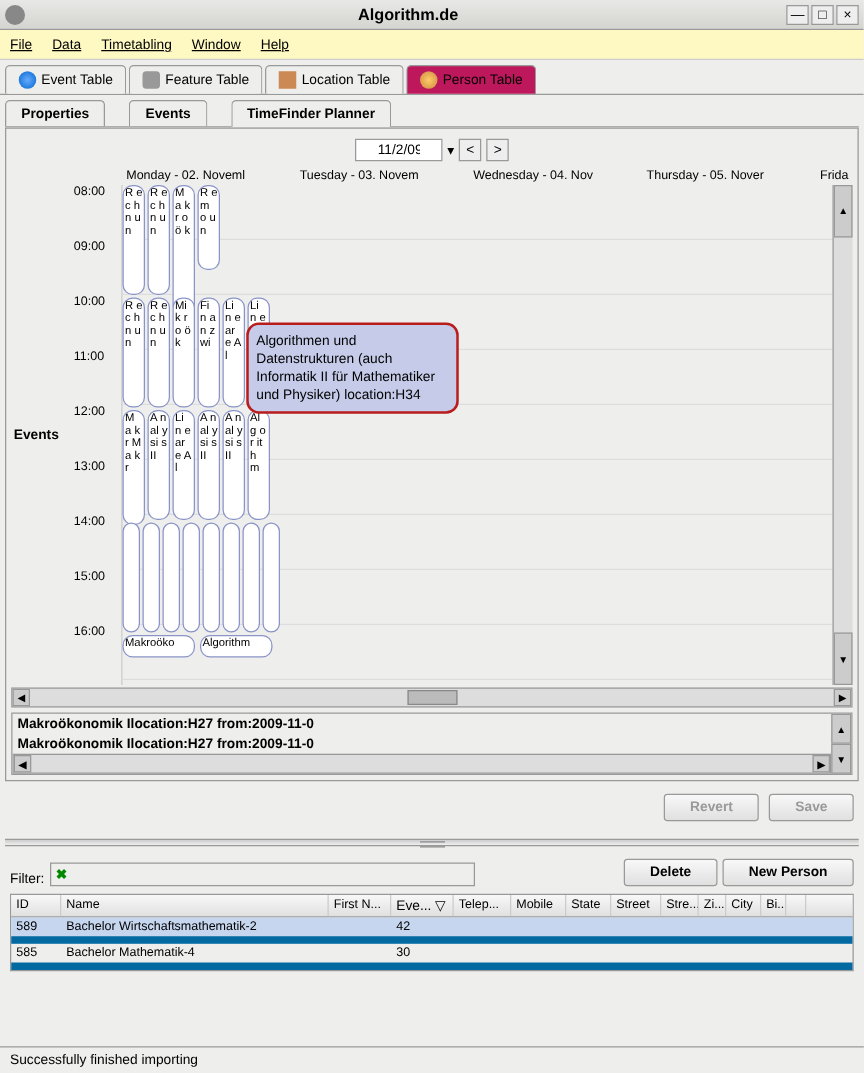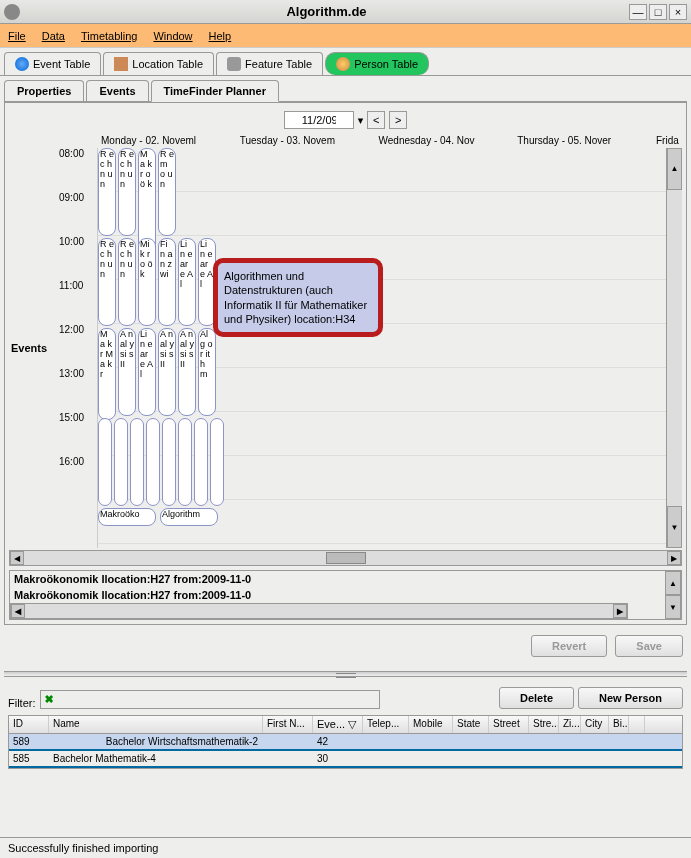--- a/index.html
+++ b/index.html
@@ -2,68 +2,68 @@
 <html><head>
 <meta charset="utf-8">
 <style>
 * { box-sizing: border-box; margin: 0; padding: 0; font-family: Arial, sans-serif; font-size: 11px; }
 body { background: #eeeeec; width: 691px; height: 858px; overflow: hidden; }
 .titlebar { background: linear-gradient(#e8e8e6, #d4d4d0); height: 24px; display: flex; align-items: center; border-bottom: 1px solid #999; }
 .title-icon { width: 16px; height: 16px; background: #888; border-radius: 50%; margin: 0 4px; }
 .title-text { flex: 1; text-align: center; font-weight: bold; font-size: 13px; }
 .win-btns { display: flex; gap: 2px; margin-right: 4px; }
 .win-btn { width: 18px; height: 16px; border: 1px solid #999; background: #eee; display: flex; align-items: center; justify-content: center; cursor: pointer; }
-.menubar { background: #fdba74; height: 24px; display: flex; align-items: center; padding: 0 8px; gap: 16px; border-bottom: 1px solid #ccc; }
+.menubar { background: #fef9c3; height: 24px; display: flex; align-items: center; padding: 0 8px; gap: 16px; border-bottom: 1px solid #ccc; }
 .menu-item { text-decoration: underline; cursor: pointer; }
 .main-tabs { display: flex; background: #eeeeec; padding: 4px 4px 0 4px; border-bottom: 1px solid #999; }
 .main-tab { padding: 4px 10px; border: 1px solid #999; border-bottom: none; background: #eeeeec; margin-right: 2px; border-radius: 4px 4px 0 0; display: flex; align-items: center; gap: 4px; cursor: pointer; }
-.main-tab.active { background: #22c55e; border-radius: 10px; }
+.main-tab.active { background: #be185d; }
 .tab-icon { width: 14px; height: 14px; display: inline-block; }
 .icon-blue { background: radial-gradient(#6af, #06c); border-radius: 50%; }
 .icon-house { background: #c85; }
 .icon-gear { background: #999; border-radius: 3px; }
 .icon-person { background: radial-gradient(#fc6, #c84); border-radius: 50%; }
 .content { padding: 4px; }
 .sub-tabs { display: flex; border-bottom: 1px solid #999; }
-.sub-tab { padding: 4px 12px; border: 1px solid #999; border-bottom: none; margin-right: 2px; border-radius: 4px 4px 0 0; cursor: pointer; font-weight: bold; }
+.sub-tab { padding: 4px 12px; border: 1px solid #999; border-bottom: none; margin-right: 19px; border-radius: 4px 4px 0 0; cursor: pointer; font-weight: bold; }
 .sub-tab.active { background: #eeeeec; border-bottom: 1px solid #eeeeec; margin-bottom: -1px; }
 .planner { border: 1px solid #999; padding: 4px; background: #eeeeec; position: relative; }
 .date-row { display: flex; justify-content: center; align-items: center; gap: 4px; padding: 4px; }
 .date-input { border: 1px solid #999; padding: 2px 17px; width: 70px; }
 .nav-btn { width: 18px; height: 18px; border: 1px solid #999; background: #eee; cursor: pointer; display: flex; align-items: center; justify-content: center; }
 .cal-header { display: flex; margin-left: 88px; }
 .day-col { flex: 1; padding: 2px 4px; font-size: 10px; white-space: nowrap; overflow: hidden; }
 .cal-body { display: flex; height: 400px; position: relative; }
 .time-col { width: 88px; display: flex; flex-direction: column; }
 .events-label { position: absolute; left: 2px; top: 50%; transform: translateY(-50%); font-weight: bold; font-size: 11px; }
 .time-slot { height: 44px; padding-left: 50px; font-size: 10px; }
 .grid { flex: 1; position: relative; border-left: 1px solid #ccc; }
 .grid-row { height: 44px; border-bottom: 1px solid #ddd; }
 .event-block { position: absolute; background: #ffffff; border: 1px solid #8a94c8; border-radius: 8px; font-size: 9px; padding: 1px; overflow: hidden; word-break: break-all; line-height: 1.1; }
-.tooltip { position: absolute; left: 208px; top: 155px; width: 170px; background: #c5cbe8; border: 5px solid #b91c1c; border-radius: 10px; padding: 6px; font-size: 11px; line-height: 1.3; z-index: 100; }
+.tooltip { position: absolute; left: 192px; top: 155px; width: 170px; background: #c5cbe8; border: 2px solid #b91c1c; border-radius: 10px; padding: 6px; font-size: 11px; line-height: 1.3; z-index: 100; }
 .hscroll { height: 16px; border: 1px solid #999; background: #ddd; display: flex; align-items: center; margin-top: 2px; }
 .hscroll-btn { width: 14px; height: 14px; background: #ccc; border: 1px solid #999; cursor: pointer; display:flex;align-items:center;justify-content:center;font-size:8px; }
 .hscroll-track { flex: 1; display: flex; justify-content: center; }
 .hscroll-thumb { width: 40px; height: 12px; background: #bbb; border: 1px solid #888; }
-.detail-list { border: 1px solid #999; margin-top: 4px; font-weight: bold; font-size: 11px; display:flex;gap:37px; }
+.detail-list { border: 1px solid #999; margin-top: 4px; font-weight: bold; font-size: 11px; display:flex; }
 .detail-inner { flex:1; }
 .detail-item { padding: 2px 4px; }
 .vscroll-small { width:16px; display:flex; flex-direction:column; }
 .vsb { flex:1; border:1px solid #999; background:#ccc; display:flex;align-items:center;justify-content:center;font-size:8px;cursor:pointer; }
 .btn-row { display: flex; justify-content: flex-end; gap: 8px; padding: 10px 4px; }
 .btn { padding: 4px 20px; border: 1px solid #999; background: linear-gradient(#f8f8f8,#e0e0e0); cursor: pointer; font-weight: bold; border-radius: 3px; }
 .btn.disabled { color: #999; }
 .filter-row { display: flex; align-items: flex-end; gap: 4px; padding: 6px 4px; }
 .filter-input { flex: 0 0 340px; border: 1px solid #999; padding: 2px; display:flex; align-items:center; }
 .filter-x { color: #080; font-weight: bold; margin: 0 2px; }
 .table { border: 1px solid #999; margin: 0 4px; }
 .thead { display: flex; background: linear-gradient(#f8f8f8,#e0e0e0); border-bottom: 1px solid #999; }
 .th { border-right: 1px solid #ccc; padding: 2px 4px; font-size: 10px; overflow: hidden; white-space: nowrap; }
 .tbody { }
-.tr { display: flex; border-bottom: 2px solid #0369a1; }
+.tr { display: flex; border-bottom: 6px solid #0369a1; }
 .tr.selected { background: #c5d6ee; }
 .td { border-right: 1px solid transparent; padding: 2px 4px; font-size: 10px; overflow: hidden; white-space: nowrap; }
 .c-id { width: 40px; } .c-name { width: 214px; text-align:left; } .c-fn { width: 50px; } .c-ev { width: 50px; } .c-tel { width: 46px; } .c-mob { width: 44px; } .c-st { width: 36px; } .c-str { width: 40px; } .c-stre { width: 30px; } .c-zi { width: 22px; } .c-ci { width: 28px; } .c-bi { width: 20px; } .c-scr{width:16px;}
 .status { position: absolute; bottom: 0; left: 0; right: 0; border-top: 1px solid #999; padding: 4px 8px; background: #eeeeec; font-size: 11px; }
 .vscroll-cal { position:absolute; right:0; top:0; bottom:0; width:16px; border-left:1px solid #999; background:#ddd; display:flex; flex-direction:column; }
 .divider { height:6px; background:linear-gradient(#ccc,#eee); border-top:1px solid #999; border-bottom:1px solid #999; margin:4px 0; position:relative; }
 .divider::after{content:"";position:absolute;left:50%;top:1px;width:20px;height:3px;border-top:1px solid #888;border-bottom:1px solid #888;transform:translateX(-50%);}
 </style>
 </head>
 <body>
@@ -85,26 +85,26 @@
   <span class="menu-item">Window</span>
   <span class="menu-item">Help</span>
 </div>
 
 <div class="main-tabs">
   <div class="main-tab">
       <span class="tab-icon icon-blue"></span>
       <span>Event Table</span>
     </div>
   <div class="main-tab">
+      <span class="tab-icon icon-gear"></span>
+      <span>Feature Table</span>
+    </div>
+  <div class="main-tab">
       <span class="tab-icon icon-house"></span>
       <span>Location Table</span>
-    </div>
-  <div class="main-tab">
-      <span class="tab-icon icon-gear"></span>
-      <span>Feature Table</span>
     </div>
   <div class="main-tab active">
       <span class="tab-icon icon-person"></span>
       <span>Person Table</span>
     </div>
 </div>
 
 <div class="content">
   <div class="sub-tabs">
     <div class="sub-tab">Properties</div>
@@ -130,38 +130,39 @@
 
     <div class="cal-body">
       <span class="events-label">Events</span>
       <div class="time-col">
         <div class="time-slot">08:00</div>
         <div class="time-slot">09:00</div>
         <div class="time-slot">10:00</div>
         <div class="time-slot">11:00</div>
         <div class="time-slot">12:00</div>
         <div class="time-slot">13:00</div>
+        <div class="time-slot">14:00</div>
         <div class="time-slot">15:00</div>
         <div class="time-slot">16:00</div>
       </div>
       <div class="grid">
         <div class="grid-row"></div>
           <div class="grid-row"></div>
           <div class="grid-row"></div>
           <div class="grid-row"></div>
           <div class="grid-row"></div>
           <div class="grid-row"></div>
           <div class="grid-row"></div>
           <div class="grid-row"></div>
           <div class="grid-row"></div>
 
         <div class="event-block" style="left:0px;top:0;width:18px;height:88px">R e c h n u n</div>
         <div class="event-block" style="left:20px;top:0;width:18px;height:88px">R e c h n u n</div>
         <div class="event-block" style="left:40px;top:0;width:18px;height:104px">M a k r o ö k</div>
-        <div class="event-block" style="left:60px;top:0;width:18px;height:88px">R e m o u n</div>
+        <div class="event-block" style="left:60px;top:0;width:18px;height:68px">R e m o u n</div>
 
         <div class="event-block" style="left:0px;top:90px;width:18px;height:88px">R e c h n u n</div>
         <div class="event-block" style="left:20px;top:90px;width:18px;height:88px">R e c h n u n</div>
         <div class="event-block" style="left:40px;top:90px;width:18px;height:88px">Mi k r o ö k</div>
         <div class="event-block" style="left:60px;top:90px;width:18px;height:88px">Fi n a n z wi</div>
         <div class="event-block" style="left:80px;top:90px;width:18px;height:88px">Li n e ar e Al</div>
         <div class="event-block" style="left:100px;top:90px;width:18px;height:88px">Li n e ar e Al</div>
 
         <div class="event-block" style="left:0px;top:180px;width:18px;height:92px">M a kr M a kr</div>
         <div class="event-block" style="left:20px;top:180px;width:18px;height:88px">A n al y si s II</div>
@@ -249,21 +250,21 @@
       <div class="th c-str">Street</div>
       <div class="th c-stre">Stre...</div>
       <div class="th c-zi">Zi...</div>
       <div class="th c-ci">City</div>
       <div class="th c-bi">Bi...</div>
       <div class="th c-scr"></div>
     </div>
     <div class="tbody">
       <div class="tr selected">
         <div class="td c-id">589</div>
-        <div class="td c-name" style="text-align:right">Bachelor Wirtschaftsmathematik-2</div>
+        <div class="td c-name" style="text-align:left">Bachelor Wirtschaftsmathematik-2</div>
         <div class="td c-fn"></div>
         <div class="td c-ev">42</div>
         <div class="td c-tel"></div>
           <div class="td c-mob"></div>
           <div class="td c-st"></div>
           <div class="td c-str"></div>
           <div class="td c-stre"></div>
           <div class="td c-zi"></div>
           <div class="td c-ci"></div>
           <div class="td c-bi"></div>

